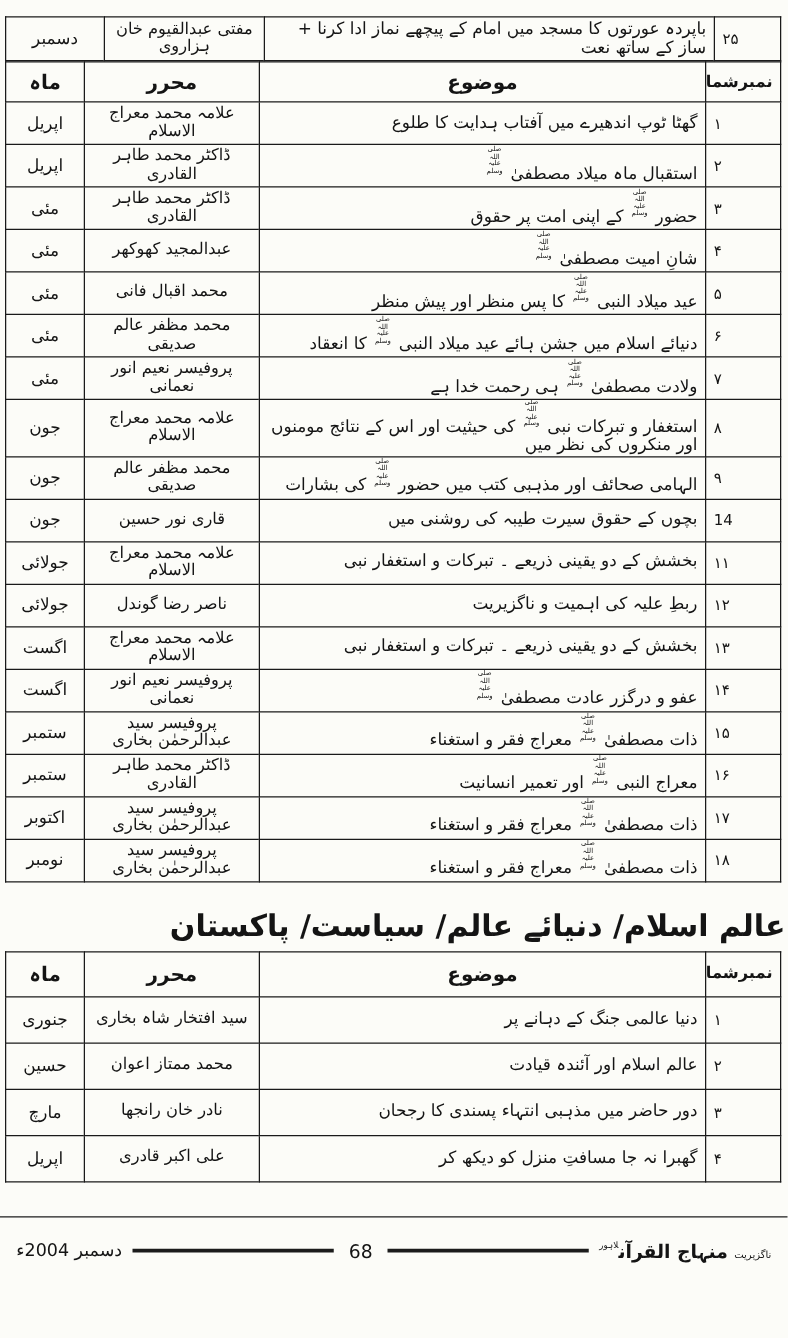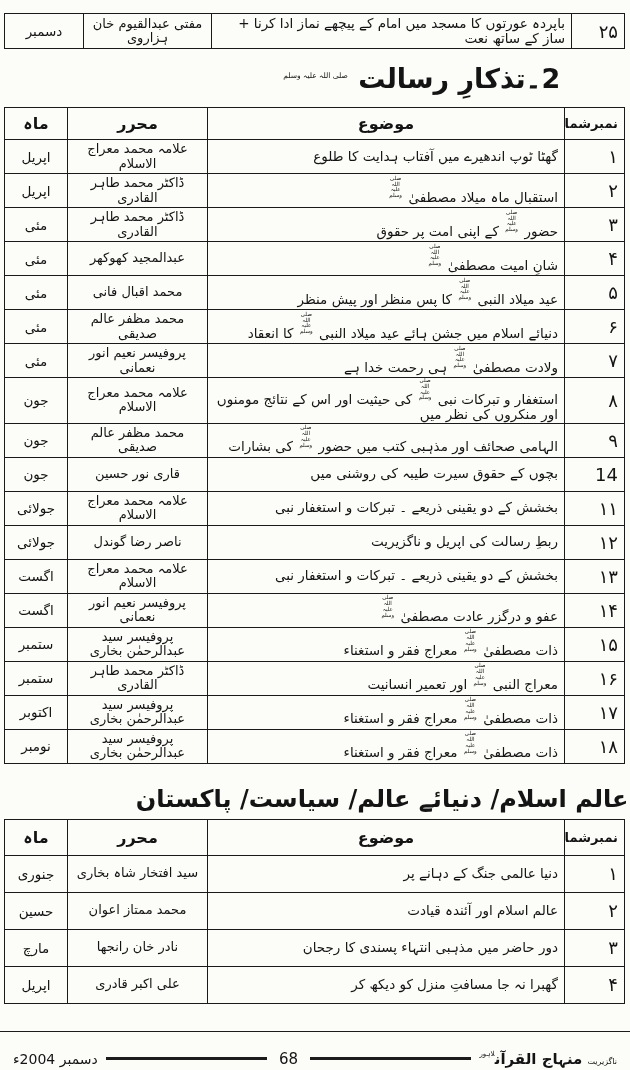--- a/index.html
+++ b/index.html
@@ -6,21 +6,21 @@
   body{
     width:630px;height:1070px;overflow:hidden;
     background:#fcfcf8;color:#141414;
     font-family:"DejaVu Sans",sans-serif;
     direction:rtl;
   }
   .page{box-sizing:border-box;width:630px;height:1070px;padding:13px 5px 0;position:relative;}
 
   table.tbl{border-collapse:collapse;table-layout:fixed;width:620px;direction:rtl;}
   .tbl td,.tbl th{border:1.8px solid #1a1a1a;padding:0 6px;overflow:hidden;vertical-align:middle;}
-  .c-num{text-align:right;font-size:18px;}
+  .c-num{text-align:left;font-size:12px;}
   .c-topic{text-align:right;font-size:13.5px;line-height:1.12;padding:0 9px;}
   .c-writer{text-align:center;font-size:13px;line-height:1.1;}
   .c-month{text-align:center;font-size:13.5px;}
   .tbl th{font-weight:bold;text-align:center;}
   .th-num{font-size:13px;}
   .th-topic,.th-writer,.th-month{font-size:16px;}
 
   .top-tbl tr{height:35px;}
   .t2 thead tr{height:32px;}
   .t2 tbody tr{height:34px;}
@@ -63,23 +63,20 @@
     <tbody>
       <tr>
         <td class="c-num">۲۵</td>
         <td class="c-topic">باپردہ عورتوں کا مسجد میں امام کے پیچھے نماز ادا کرنا + ساز کے ساتھ نعت</td>
         <td class="c-writer">مفتی عبدالقیوم خان ہزاروی</td>
         <td class="c-month">دسمبر</td>
       </tr>
     </tbody>
   </table>
 
-  <div class="heading h2">
-    <span class="h-text">2۔تذکارِ رسالت <span class="saw">صلی اللہ علیہ وسلم</span></span>
-  </div>
 
   <table class="tbl t2">
     <colgroup>
         <col style="width:60px">
         <col style="width:357px">
         <col style="width:140px">
         <col style="width:63px">
       </colgroup>
     <thead>
       <tr>
@@ -151,21 +148,21 @@
         <td class="c-month">جون</td>
       </tr>
         <tr>
         <td class="c-num">۱۱</td>
         <td class="c-topic">بخشش کے دو یقینی ذریعے ۔ تبرکات و استغفار نبی</td>
         <td class="c-writer">علامہ محمد معراج الاسلام</td>
         <td class="c-month">جولائی</td>
       </tr>
         <tr>
         <td class="c-num">۱۲</td>
-        <td class="c-topic">ربطِ رسالت کی اپریل و ناگزیریت</td>
+        <td class="c-topic">ربطِ علیہ کی اہمیت و ناگزیریت</td>
         <td class="c-writer">ناصر رضا گوندل</td>
         <td class="c-month">جولائی</td>
       </tr>
         <tr>
         <td class="c-num">۱۳</td>
         <td class="c-topic">بخشش کے دو یقینی ذریعے ۔ تبرکات و استغفار نبی</td>
         <td class="c-writer">علامہ محمد معراج الاسلام</td>
         <td class="c-month">اگست</td>
       </tr>
         <tr>

